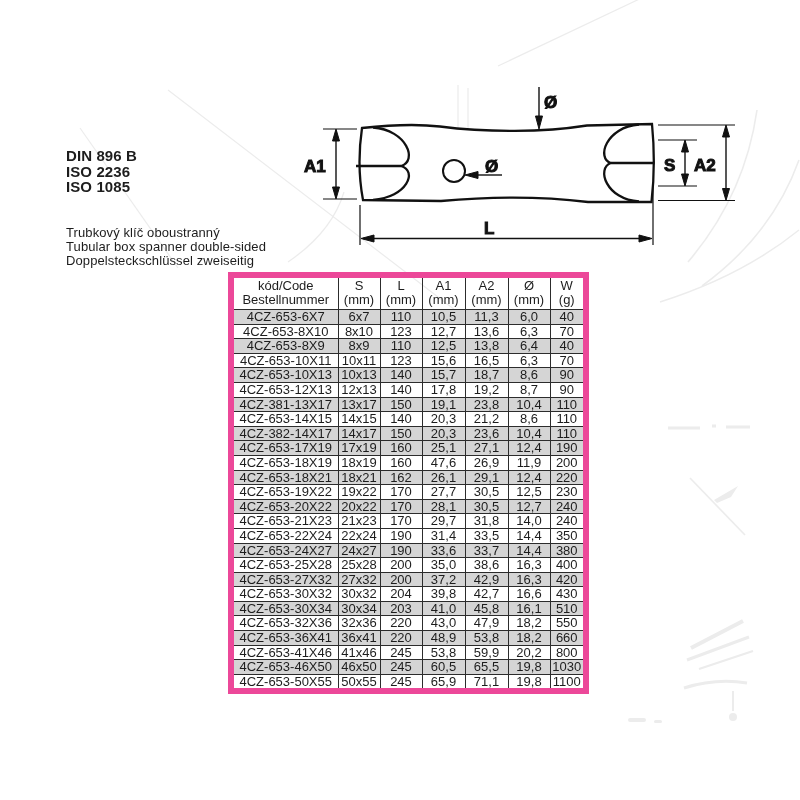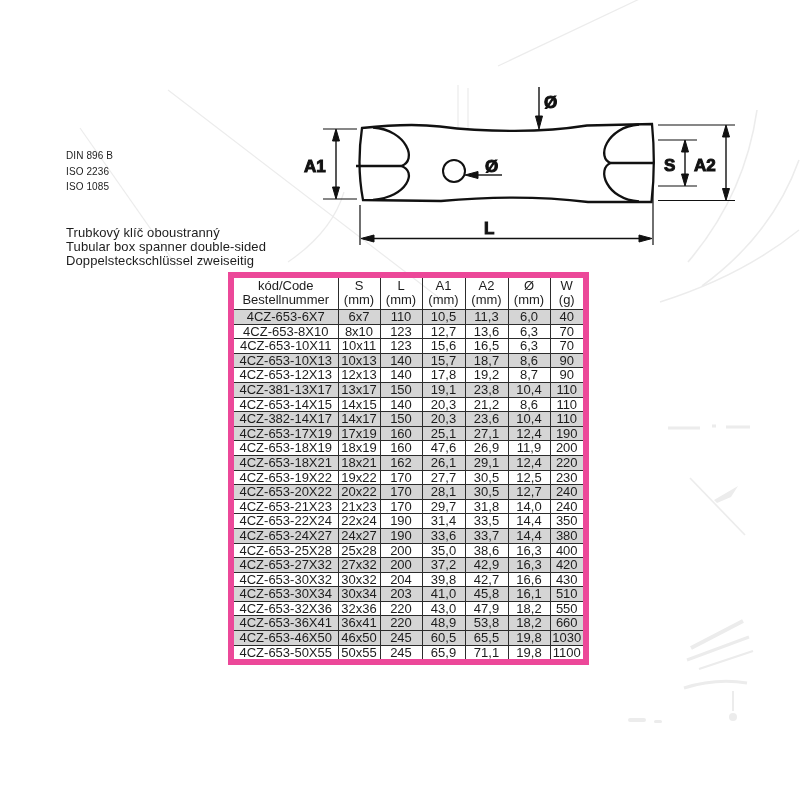--- a/index.html
+++ b/index.html
@@ -11,21 +11,21 @@
   html,body{margin:0;padding:0;}
   body{
     width:800px;height:800px;background:#ffffff;position:relative;overflow:hidden;
     font-family:"Liberation Sans","DejaVu Sans",sans-serif;color:var(--text);
   }
   .page{position:absolute;inset:0;}
   svg{display:block;}
   .watermark{position:absolute;left:0;top:0;z-index:0;}
   .standards{
     position:absolute;left:66px;top:148px;z-index:2;
-    font-size:10px;line-height:15.5px;letter-spacing:0.1px;
+    font-size:15px;line-height:15.5px;letter-spacing:0.1px;font-weight:bold;
   }
   .titles{
     position:absolute;left:66px;top:226px;z-index:2;
     font-size:13px;line-height:13.8px;font-weight:normal;letter-spacing:0.1px;
   }
   .drawing{position:absolute;left:295px;top:75px;z-index:1;}
   .dim-label{
     font-family:"Liberation Sans","DejaVu Sans",sans-serif;
     font-weight:bold;font-size:17px;fill:var(--line);
   }
@@ -202,20 +202,29 @@
         </tr>
         <tr>
           <td>4CZ-653-8X10</td>
           <td>8x10</td>
           <td>123</td>
           <td>12,7</td>
           <td>13,6</td>
           <td>6,3</td>
           <td>70</td>
         </tr>
+        <tr class="shaded">
+          <td>4CZ-653-8X9</td>
+          <td>8x9</td>
+          <td>110</td>
+          <td>12,5</td>
+          <td>13,8</td>
+          <td>6,4</td>
+          <td>40</td>
+        </tr>
         <tr>
           <td>4CZ-653-10X11</td>
           <td>10x11</td>
           <td>123</td>
           <td>15,6</td>
           <td>16,5</td>
           <td>6,3</td>
           <td>70</td>
         </tr>
         <tr class="shaded">
@@ -382,20 +391,29 @@
         </tr>
         <tr class="shaded">
           <td>4CZ-653-36X41</td>
           <td>36x41</td>
           <td>220</td>
           <td>48,9</td>
           <td>53,8</td>
           <td>18,2</td>
           <td>660</td>
         </tr>
+        <tr>
+          <td>4CZ-653-41X46</td>
+          <td>41x46</td>
+          <td>245</td>
+          <td>53,8</td>
+          <td>59,9</td>
+          <td>20,2</td>
+          <td>800</td>
+        </tr>
         <tr class="shaded">
           <td>4CZ-653-46X50</td>
           <td>46x50</td>
           <td>245</td>
           <td>60,5</td>
           <td>65,5</td>
           <td>19,8</td>
           <td>1030</td>
         </tr>
         <tr>

